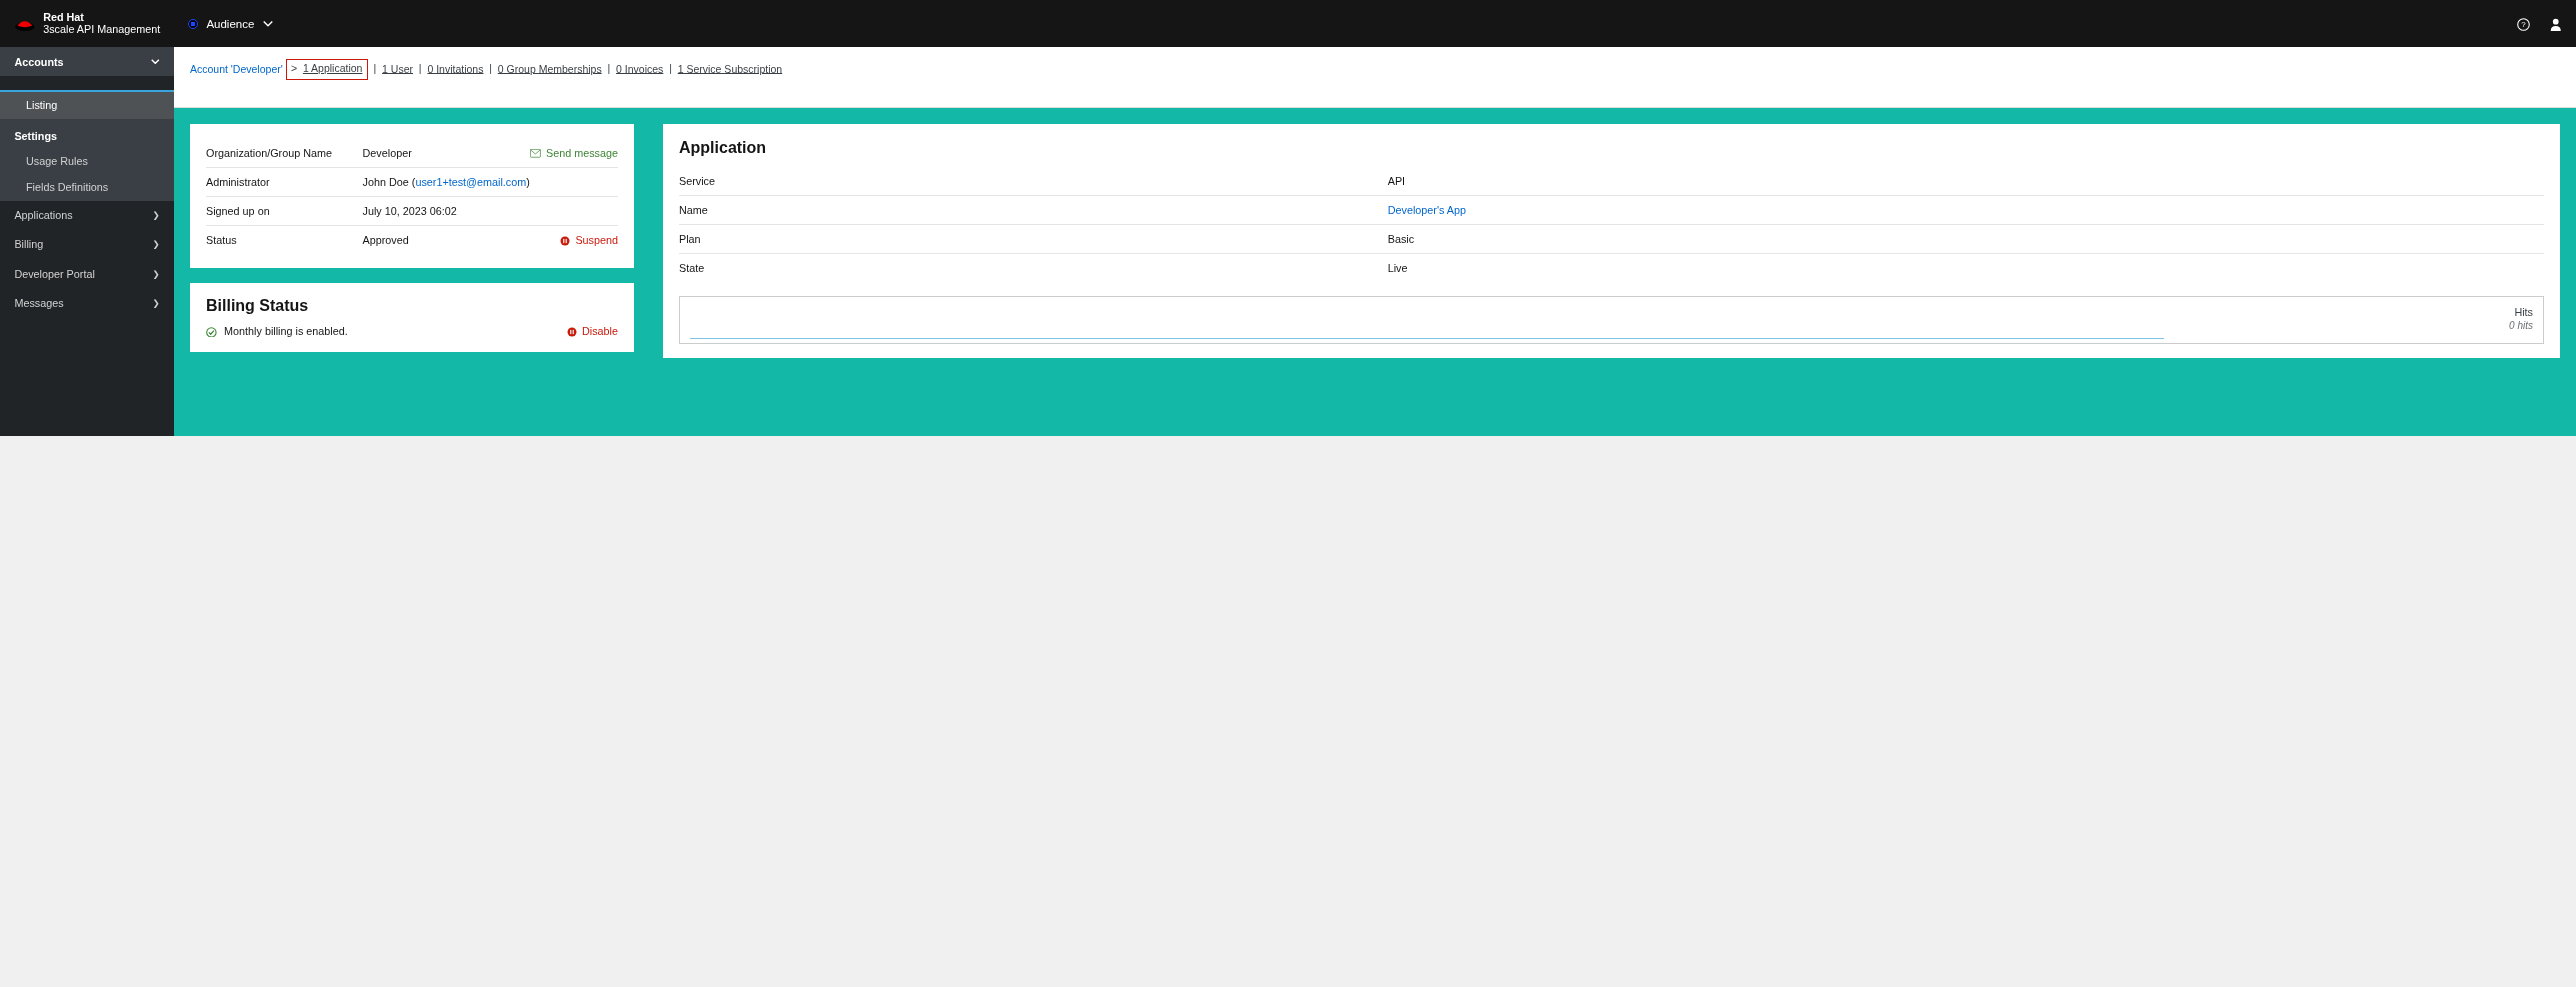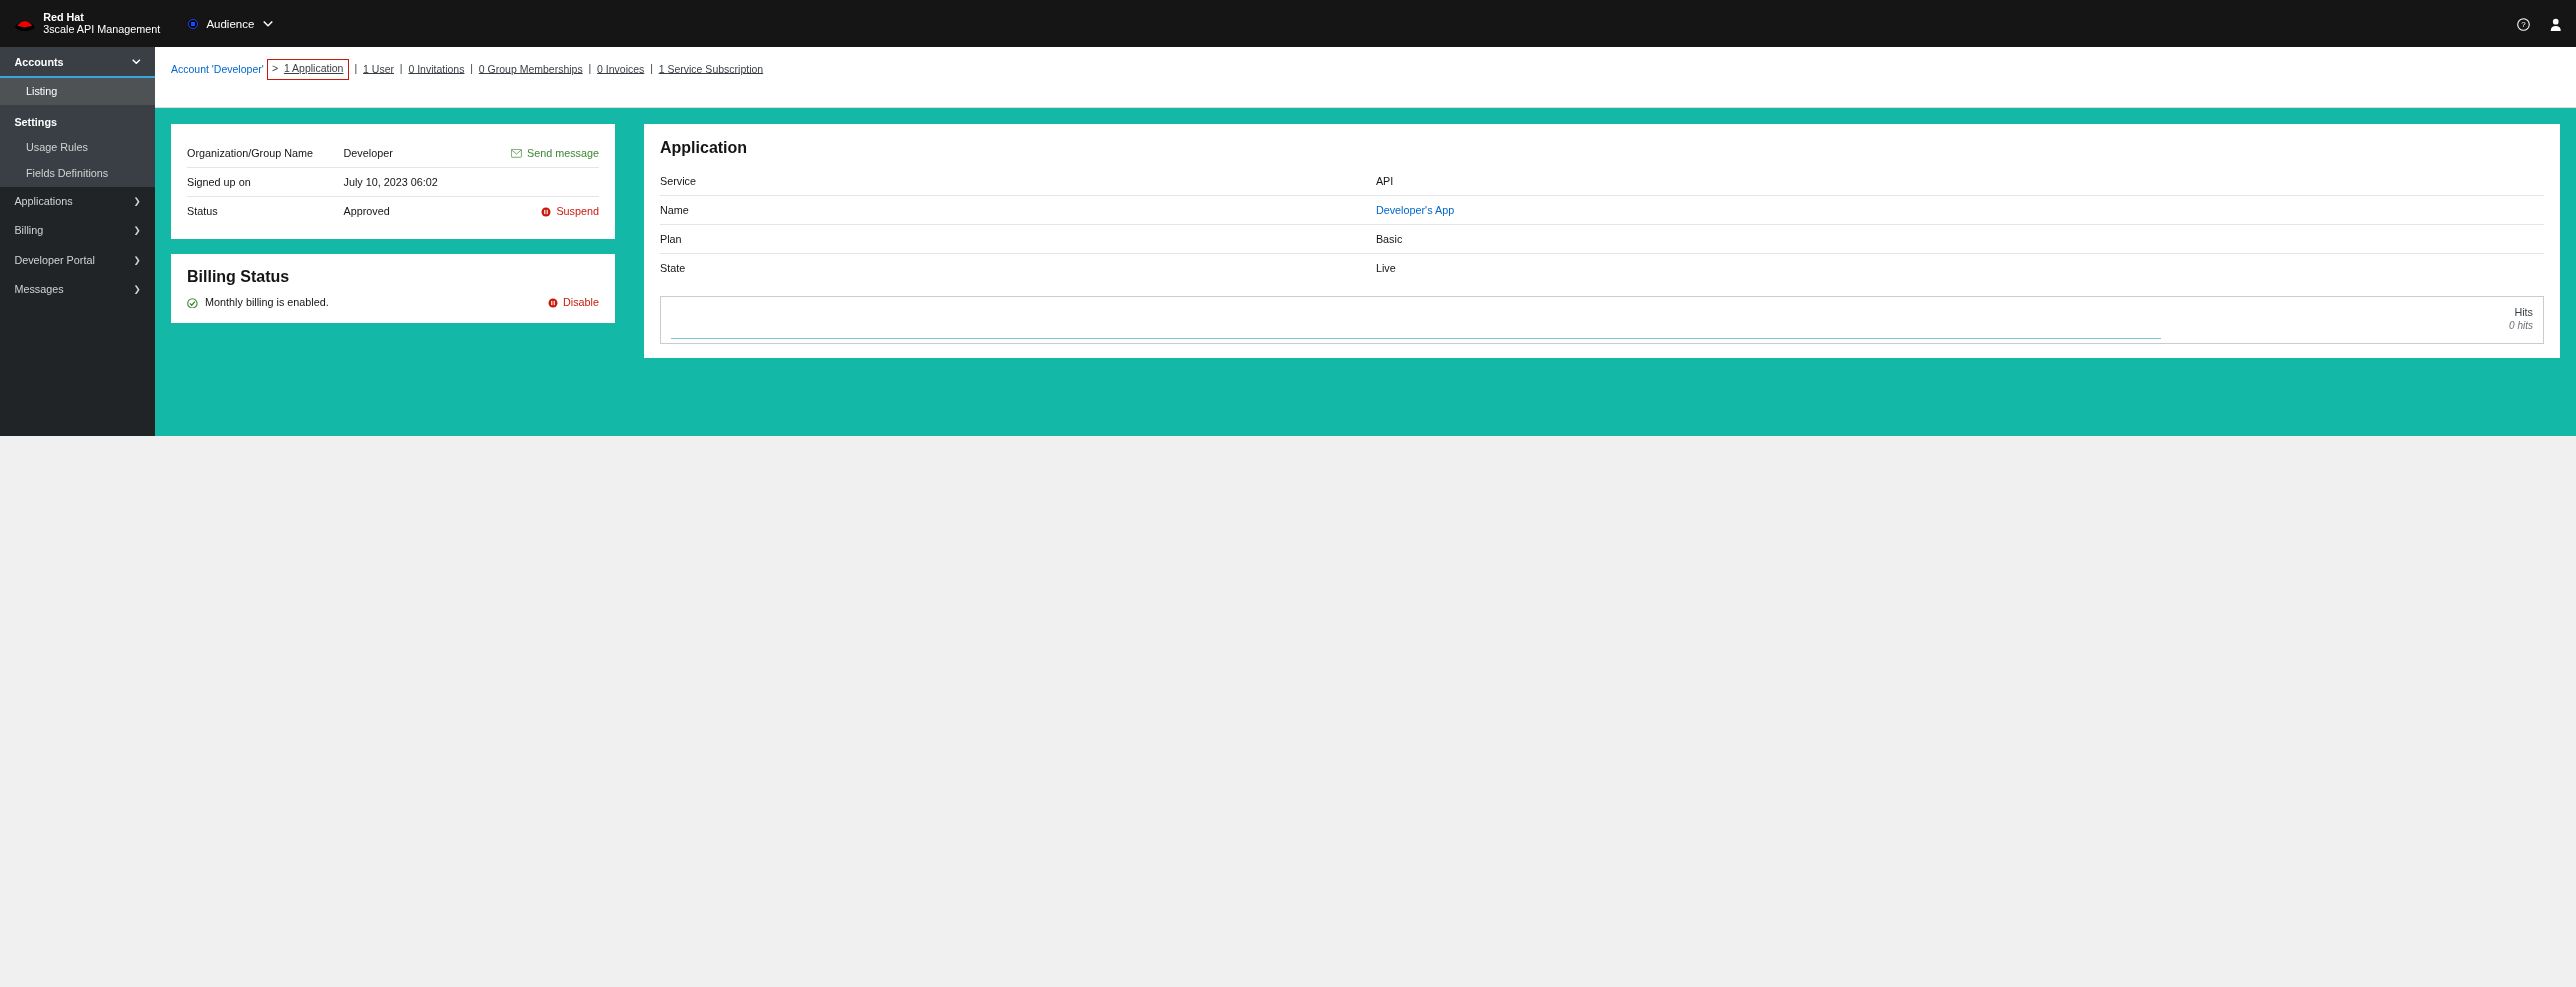--- a/index.html
+++ b/index.html
@@ -14,25 +14,25 @@
 .brand-text .line1 { font-weight: 700; font-size: 10.8px; }
 .brand-text .line2 { font-size: 10.8px; }
 .audience-drop { display: flex; align-items: center; gap: 8.6px; margin-left: 14.4px; font-size: 11.5px; cursor: pointer; }
 .audience-dot { width: 10px; height: 10px; border-radius: 50%; background: radial-gradient(circle,#1a48ff 40%,#000 42%); border:1.4px solid #1a48ff; }
 .topbar-spacer { flex: 1; }
 .topbar-icons { display: flex; gap: 20px; font-size: 13px; }
 .topbar-icons span { cursor: pointer; }
 
 
 .container { display: flex; min-height: 389px; }
-.sidebar { width: 155px; background: #212427; color: #d2d2d2; font-size: 10.8px; }
+.sidebar { width: 174px; background: #212427; color: #d2d2d2; font-size: 10.8px; }
 .sb-item { padding: 8.6px 14.4px; display: flex; justify-content: space-between; align-items: center; cursor: pointer; }
 .sb-item.expanded { background: #393f44; color: #fff; font-weight: 600; }
 .sb-sub { padding: 7.2px 14.4px 7.2px 26px; cursor: pointer; }
-.sb-sub.active { background: #4f5255; color: #fff; border-top: 2.2px solid #39a5dc; font-weight:500; }
+.sb-sub.active { background: #4f5255; color: #fff; border-top: 2.2px solid #39a5dc; font-weight:500;margin-top:14px; }
 .sb-group-head { padding: 11.5px 14.4px 5.8px 14.4px; font-weight: 600; color: #fff; background: #393f44; }
 .sb-sub-plain { padding: 7.2px 14.4px 7.2px 26px; cursor: pointer; background: #393f44; }
 .sb-sub-plain:last-child { padding-bottom:11.5px; }
 .chev { font-size: 8.6px; }
 
 
 .main { flex: 1; background: #14b8a6; }
 .crumb-bar { background: #fff; padding: 11.5px 16px 16px 16px; border-bottom: 0.7px solid #ddd; }
 .crumbs { font-size: 10.5px; margin-bottom: 11.5px; }
 .crumbs a { color: #06c; }
@@ -170,20 +170,26 @@
               <td class="key">Organization/Group Name</td>
               <td class="val">Developer</td>
               <td class="action">
                 <span class="link-green">
                   <svg class="icon-sm" width="10.8" height="8.6" viewBox="0 0 15 12">
                         <rect x="0.5" y="0.5" width="14" height="11" rx="1" stroke="#3e8635" fill="none"></rect>
                         <path d="M0.5 1 L7.5 7 L14.5 1" stroke="#3e8635" fill="none"></path>
                       </svg>
                   <span>Send message</span>
                 </span>
+              </td>
+            </tr>
+            <tr>
+              <td class="key">Administrator</td>
+              <td class="val" colspan="2">
+                <span>John Doe (</span><a href="#" class="link-blue">user1+test@email.com</a><span>)</span>
               </td>
             </tr>
             <tr>
               <td class="key">Signed up on</td>
               <td class="val" colspan="2">July 10, 2023 06:02</td>
             </tr>
             <tr>
               <td class="key">Status</td>
               <td class="val">Approved</td>
               <td class="action">

